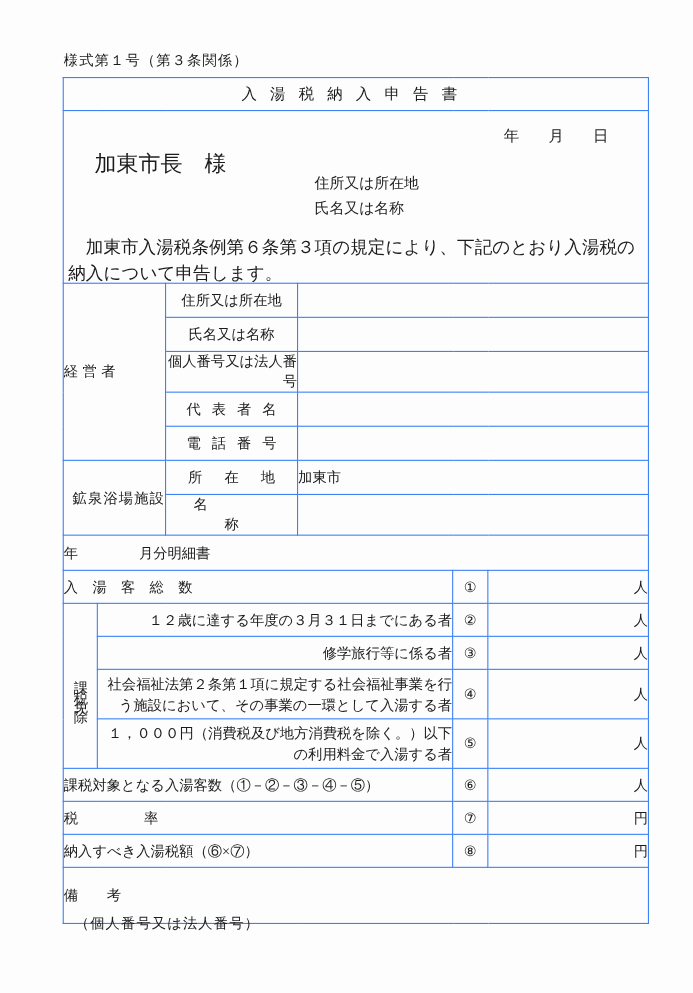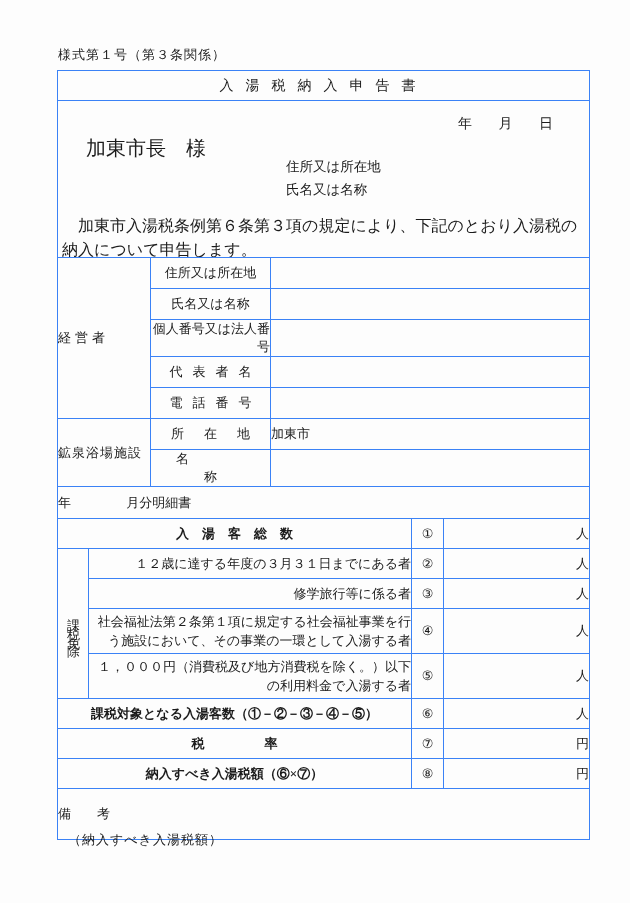--- a/index.html
+++ b/index.html
@@ -15,34 +15,34 @@
   .header-cell{height:156px;position:relative;}
   .date-line{position:absolute;top:14px;right:36px;font-size:14px;}
   .date-line .gap{margin-left:23px;}
   .addressee{position:absolute;top:34px;left:28px;font-size:20px;}
   .addr-label{position:absolute;top:57px;left:228px;font-size:13.5px;}
   .name-label{position:absolute;top:80px;left:228px;font-size:13.5px;}
   .declaration{position:absolute;top:113px;left:4px;right:4px;font-size:16px;line-height:24px;text-indent:1em;letter-spacing:0;}
   
   .group-label{text-align:left;}
   .group-label .ls4{letter-spacing:4px;margin-right:-4px;}
-  .facility-label{text-align:left;font-size:12px;letter-spacing:1px;}
+  .facility-label{text-align:right;font-size:12px;letter-spacing:1px;}
   .field-label{text-align:center;}
   .small-label{font-size:11px;text-align:right;}
   .ls10{letter-spacing:10px;margin-right:-10px;}
   .ls13{letter-spacing:13px;margin-right:-13px;}
   .ls20{letter-spacing:20px;margin-right:-20px;}
   .ls56{letter-spacing:56px;margin-right:-56px;}
   .ls60{letter-spacing:60px;margin-right:-60px;}
   .value-cell{padding-left:10px;text-align:left;}
   
   .month-row-cell{height:31px;text-align:left;font-size:14px;}
   .month-row-cell .suffix{margin-left:52px;}
   
-  .center-label{text-align:center;font-weight:bold;}
+  .center-label{}
   .left-label{padding-left:7px;padding-right:2px;line-height:19px;text-align:right;}
   .num-cell{text-align:center;}
   .unit-cell{text-align:right;padding-right:9px;}
   .exemption-cell{text-align:center;vertical-align:middle;}
   .exemption-cell div{display:inline-block;writing-mode:vertical-rl;text-orientation:upright;letter-spacing:9px;margin-bottom:-9px;font-size:13px;}
   
   .remarks-cell{height:50px;vertical-align:top;padding:5px 0 0 8px;text-align:left;}
   .footer-note{position:absolute;left:68px;top:831px;font-size:13px;letter-spacing:1px;}
 </style>
 </head>
@@ -185,15 +185,15 @@
     </tr>
 
     <tr style="height:50px">
       <td colspan="6" class="remarks-cell">
         <span>備　　考</span>
       </td>
     </tr>
   </tbody>
     </table>
 
-  <div class="footer-note">（納入すべき入湯税額）</div>
+  <div class="footer-note">（個人番号又は法人番号）</div>
 
 </div>
 
 </body></html>

